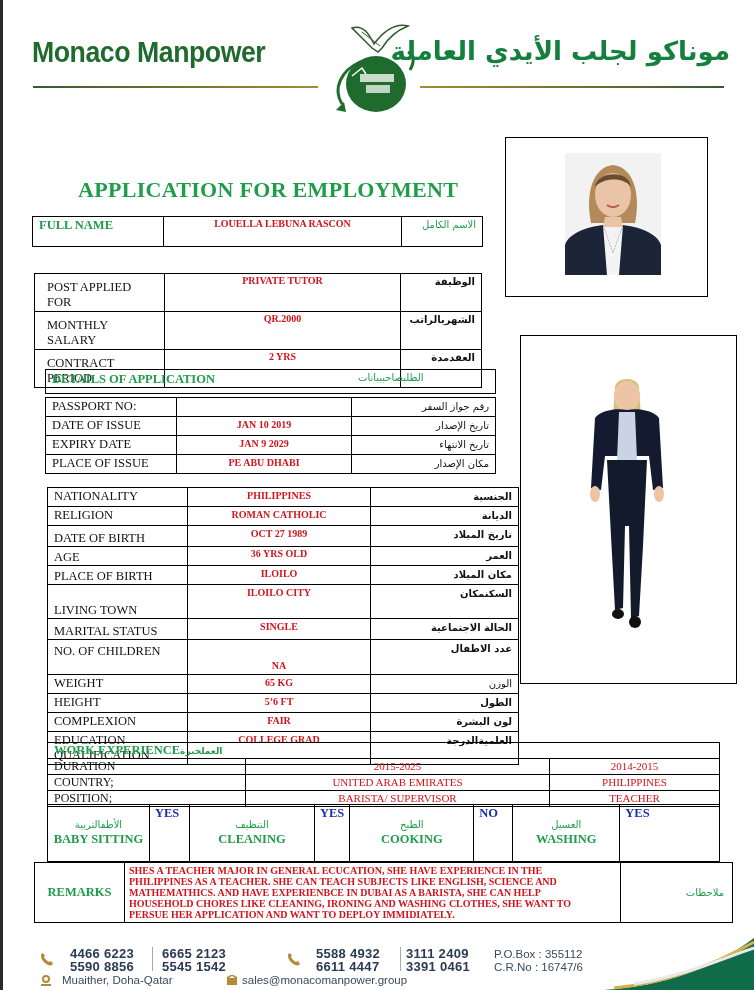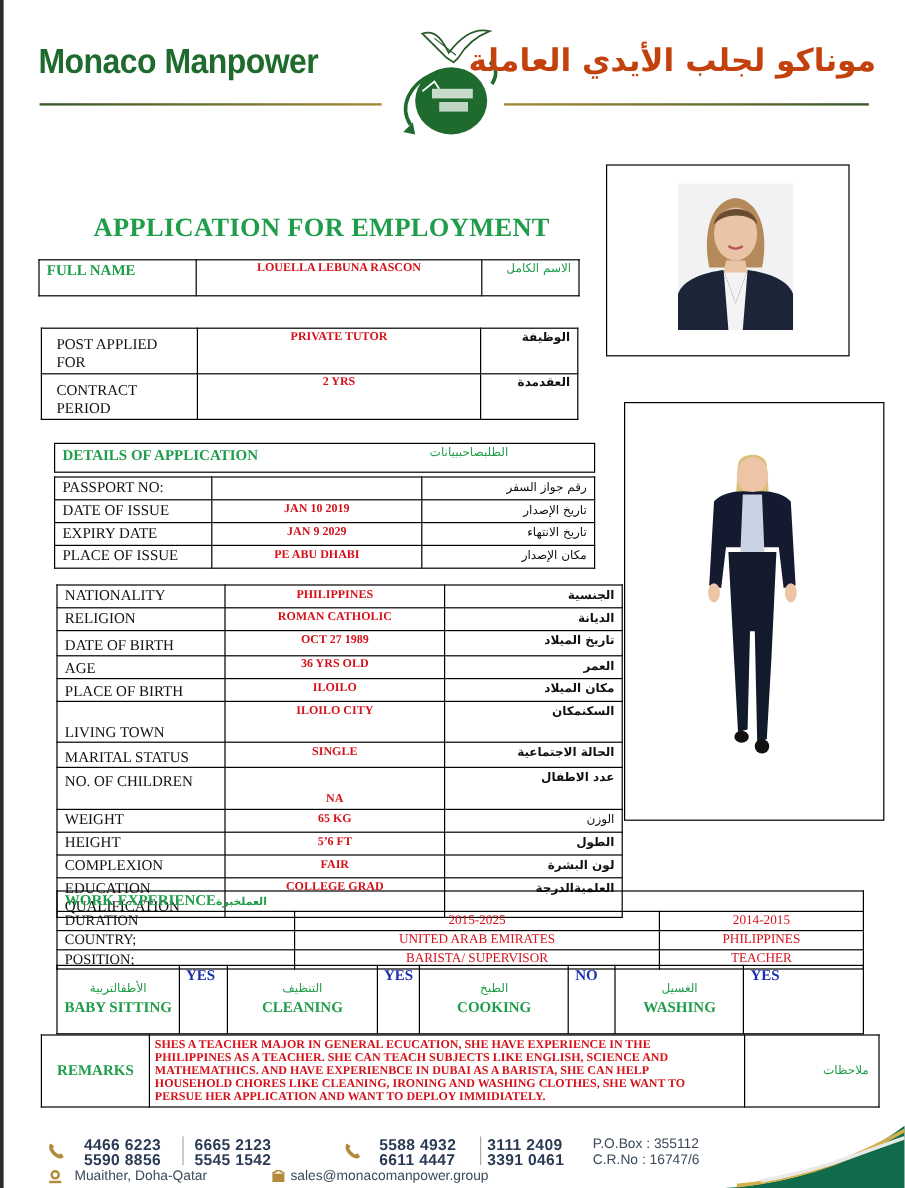--- a/index.html
+++ b/index.html
@@ -4,21 +4,21 @@
 <style>
   * { box-sizing: border-box; margin: 0; padding: 0; }
   html, body { width: 754px; height: 990px; overflow: hidden; background: #ffffff; }
   body { position: relative; font-family: "Liberation Serif", serif; color: #111; }
   .left-edge { position: absolute; left: 0; top: 0; width: 3px; height: 990px; background: #2a2a2a; }
 
   
   .logo-en { position: absolute; left: 32px; top: 36px; font-family: "Liberation Sans", sans-serif; font-weight: bold;
     font-size: 29px; color: #1f6b2e; letter-spacing: -0.5px; transform: scaleX(0.92); transform-origin: left; }
   .logo-ar { position: absolute; right: 24px; top: 36px; font-family: "DejaVu Sans", sans-serif; font-weight: bold;
-    font-size: 26px; color: #c2410c; direction: rtl; }
+    font-size: 26px; color: #15803d; direction: rtl; }
   .rule-left { position: absolute; left: 33px; top: 86px; width: 285px; height: 2px; background: linear-gradient(90deg,#3a5a2a,#a58a3a); }
   .rule-right { position: absolute; left: 420px; top: 86px; width: 304px; height: 2px; background: linear-gradient(90deg,#a58a3a,#3a5a2a); }
   .emblem { position: absolute; left: 322px; top: 18px; width: 108px; height: 100px; }
 
   
   .title { position: absolute; left: 78px; top: 177px; font-size: 22px; font-weight: bold; color: #1f9d4a; letter-spacing: 0.3px; }
 
   table { border-collapse: collapse; position: absolute; }
   td { border: 1px solid #000; vertical-align: top; }
   .lbl { font-size: 12.5px; padding: 1px 6px; color: #111; }
@@ -107,20 +107,25 @@
   </tr>
 </tbody>
   </table>
 
 <table class="t-post">
   <tbody>
       <tr>
     <td style="width:130px" class="lbl">POST APPLIED FOR</td>
     <td style="width:236px" class="val">PRIVATE   TUTOR</td>
     <td class="ar" style="font-weight:bold">الوظيفة</td>
+  </tr>
+  <tr>
+    <td class="lbl">MONTHLY SALARY</td>
+    <td class="val">QR.2000</td>
+    <td class="ar" style="font-weight:bold">الشهريالراتب</td>
   </tr>
   <tr>
     <td class="lbl">CONTRACT PERIOD</td>
     <td class="val">2 YRS</td>
     <td class="ar" style="font-weight:bold">العقدمدة</td>
   </tr>
 </tbody>
   </table>
 
 <div class="details-head">

